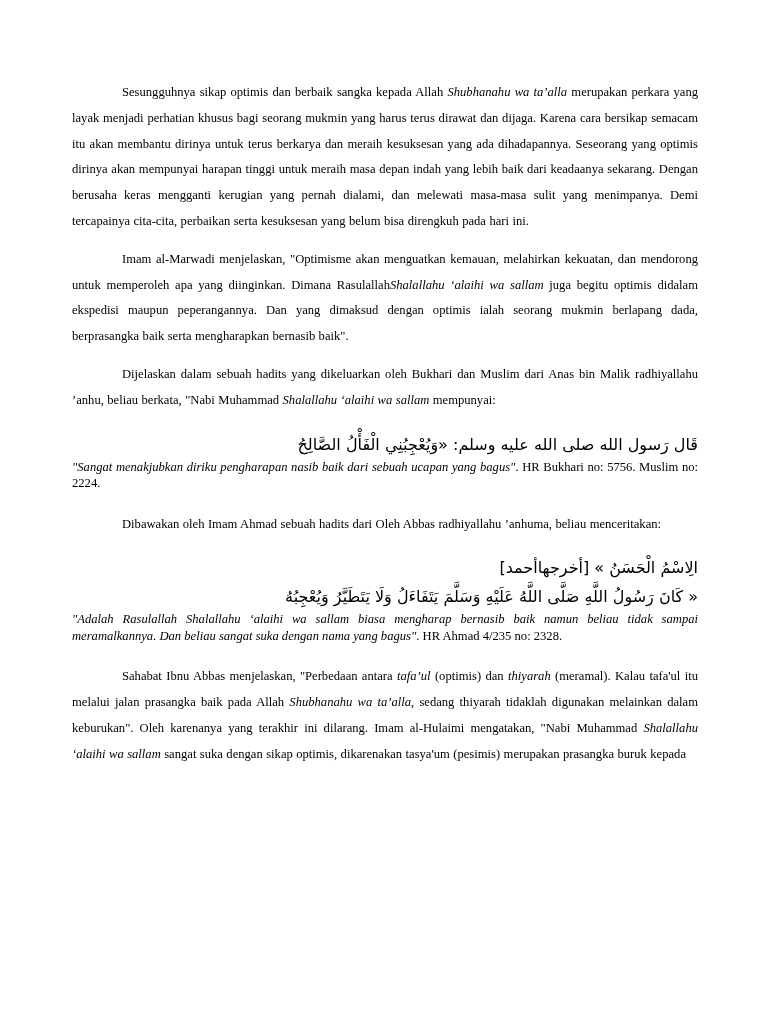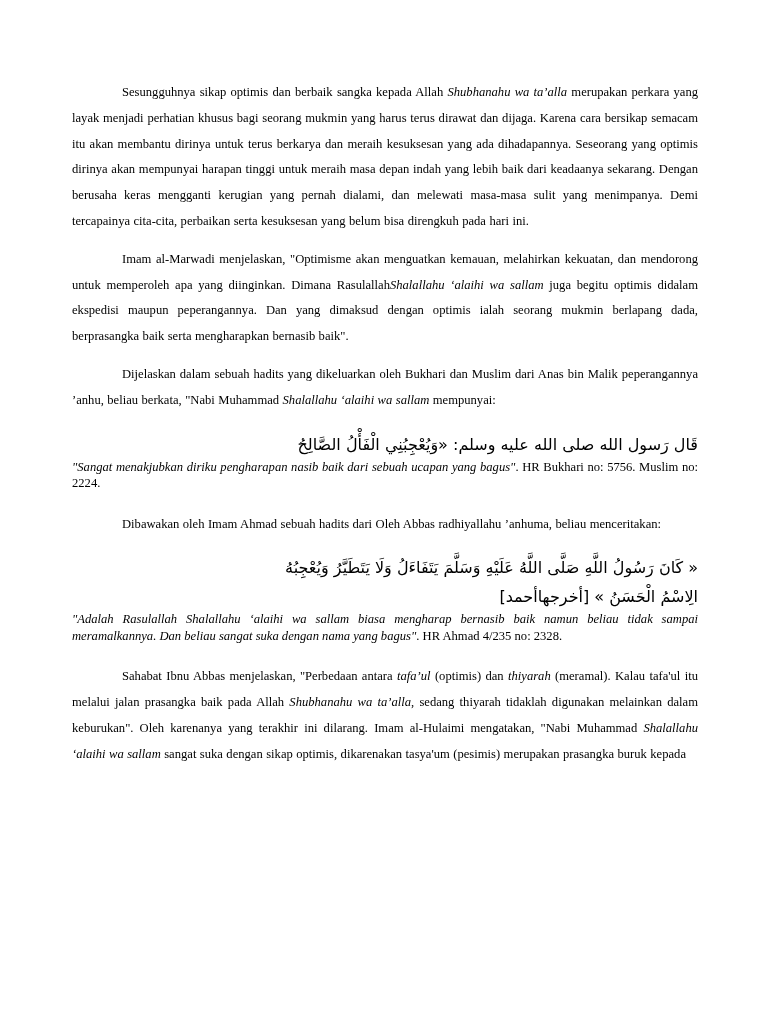--- a/index.html
+++ b/index.html
@@ -75,36 +75,36 @@
   <div class="content">
 
     <p class="para"><span>Sesungguhnya sikap optimis dan berbaik sangka kepada Allah </span><i>Shubhanahu wa ta’alla</i><span> merupakan perkara yang layak menjadi perhatian khusus bagi seorang mukmin yang harus terus dirawat dan dijaga. Karena cara bersikap semacam itu akan membantu dirinya untuk terus berkarya dan meraih kesuksesan yang ada dihadapannya. Seseorang yang optimis dirinya akan mempunyai harapan tinggi untuk meraih masa depan indah yang lebih baik dari keadaanya sekarang. Dengan berusaha keras mengganti kerugian yang pernah dialami, dan melewati masa-masa sulit yang menimpanya. Demi tercapainya cita-cita, perbaikan serta kesuksesan yang belum bisa direngkuh pada hari ini.</span></p>
 
     <div class="gap-sm"></div>
 
     <p class="para"><span>Imam al-Marwadi menjelaskan, "Optimisme akan menguatkan kemauan, melahirkan kekuatan, dan mendorong untuk memperoleh apa yang diinginkan. Dimana Rasulallah</span><i>Shalallahu ‘alaihi wa sallam</i><span> juga begitu optimis didalam ekspedisi maupun peperangannya. Dan yang dimaksud dengan optimis ialah seorang mukmin berlapang dada, berprasangka baik serta mengharapkan bernasib baik".</span></p>
 
     <div class="gap-sm"></div>
 
-    <p class="para"><span>Dijelaskan dalam sebuah hadits yang dikeluarkan oleh Bukhari dan Muslim dari Anas bin Malik peperangannya ’anhu, beliau berkata, "Nabi Muhammad </span><i>Shalallahu ‘alaihi wa sallam</i><span> mempunyai:</span></p>
+    <p class="para"><span>Dijelaskan dalam sebuah hadits yang dikeluarkan oleh Bukhari dan Muslim dari Anas bin Malik radhiyallahu ’anhu, beliau berkata, "Nabi Muhammad </span><i>Shalallahu ‘alaihi wa sallam</i><span> mempunyai:</span></p>
 
     <div class="gap-md"></div>
 
     <div class="arabic">قَال رَسول الله صلى الله عليه وسلم: «وَيُعْجِبُنِي الْفَأْلُ الصَّالِحُ</div>
 
     <p class="translation"><span class="tr-it">"Sangat menakjubkan diriku pengharapan nasib baik dari sebuah ucapan yang bagus"</span><span class="tr-up">. HR Bukhari no: 5756. Muslim no: 2224.</span></p>
 
     <div class="gap-lg"></div>
 
     <p class="para"><span>Dibawakan oleh Imam Ahmad sebuah hadits dari Oleh Abbas radhiyallahu ’anhuma, beliau menceritakan:</span></p>
 
     <div class="gap-md"></div>
 
+    <div class="arabic">الِاسْمُ الْحَسَنُ » [أخرجهاأحمد]</div>
     <div class="arabic">« كَانَ رَسُولُ اللَّهِ صَلَّى اللَّهُ عَلَيْهِ وَسَلَّمَ يَتَفَاءَلُ وَلَا يَتَطَيَّرُ وَيُعْجِبُهُ</div>
-    <div class="arabic">الِاسْمُ الْحَسَنُ » [أخرجهاأحمد]</div>
 
     <p class="translation"><span class="tr-it">"Adalah Rasulallah Shalallahu ‘alaihi wa sallam biasa mengharap bernasib baik namun beliau tidak sampai meramalkannya. Dan beliau sangat suka dengan nama yang bagus"</span><span class="tr-up">. HR Ahmad 4/235 no: 2328.</span></p>
 
     <div class="gap-lg"></div>
 
     <p class="para"><span>Sahabat Ibnu Abbas menjelaskan, "Perbedaan antara </span><i>tafa’ul</i><span> (optimis) dan </span><i>thiyarah</i><span> (meramal). Kalau tafa'ul itu melalui jalan prasangka baik pada Allah </span><i>Shubhanahu wa ta’alla</i><span>, sedang thiyarah tidaklah digunakan melainkan dalam keburukan". Oleh karenanya yang terakhir ini dilarang. Imam al-Hulaimi mengatakan, "Nabi Muhammad </span><i>Shalallahu ‘alaihi wa sallam</i><span> sangat suka dengan sikap optimis, dikarenakan tasya'um (pesimis) merupakan prasangka buruk kepada</span></p>
 
   </div>
 </div>
 

